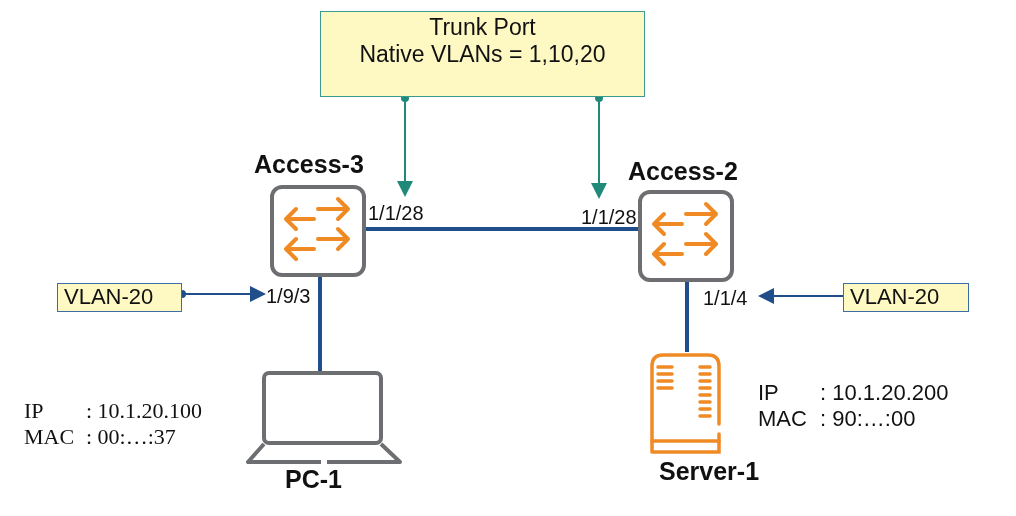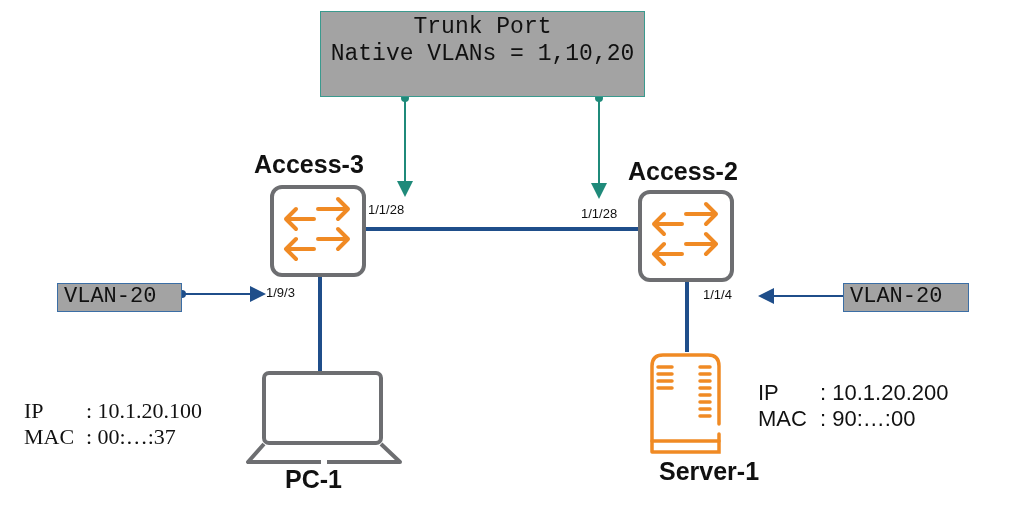--- a/index.html
+++ b/index.html
@@ -1,25 +1,25 @@
 <!DOCTYPE html>
 <html><head>
 <meta charset="utf-8">
 <style>
   html, body { margin:0; padding:0; background:#ffffff; }
   body { width:1016px; height:516px; position:relative; overflow:hidden; font-family:"Liberation Sans", sans-serif; color:#111; }
   svg.wires { position:absolute; left:0; top:0; }
-  .box { position:absolute; background:#a3a3a3; box-sizing:border-box;font-family:Liberation Mono, monospace; }
+  .box { position:absolute; background:#fef9c3; box-sizing:border-box; }
   .trunk-box { left:320px; top:11px; width:325px; height:86px; border:1.5px solid #3a9a8e; text-align:center; font-size:23px; line-height:27px; padding-top:2px; }
   .vlan-box { border:1.5px solid #3b6ea5; font-size:22px; line-height:26px; padding:0 6px; }
   .vlan-left { left:57px; top:283px; width:125px; height:29px; }
   .vlan-right { left:843px; top:283px; width:126px; height:29px; }
   .lbl { position:absolute; white-space:nowrap; }
   .dev-title { font-weight:bold; font-size:25px; }
-  .port { font-size:13px;text-align:right; }
+  .port { font-size:20px;text-align:right; }
   .info { font-size:22px; line-height:26px; }
   .info span { display:inline-block; }
   .info .k { width:62px; }
   .switch { position:absolute; width:96px; height:92px; border:4px solid #6d6e71; border-radius:12px; box-sizing:border-box; background:#fff; }
 </style>
 </head>
 <body>
 
 <svg class="wires" width="1016" height="516">
   <defs>

